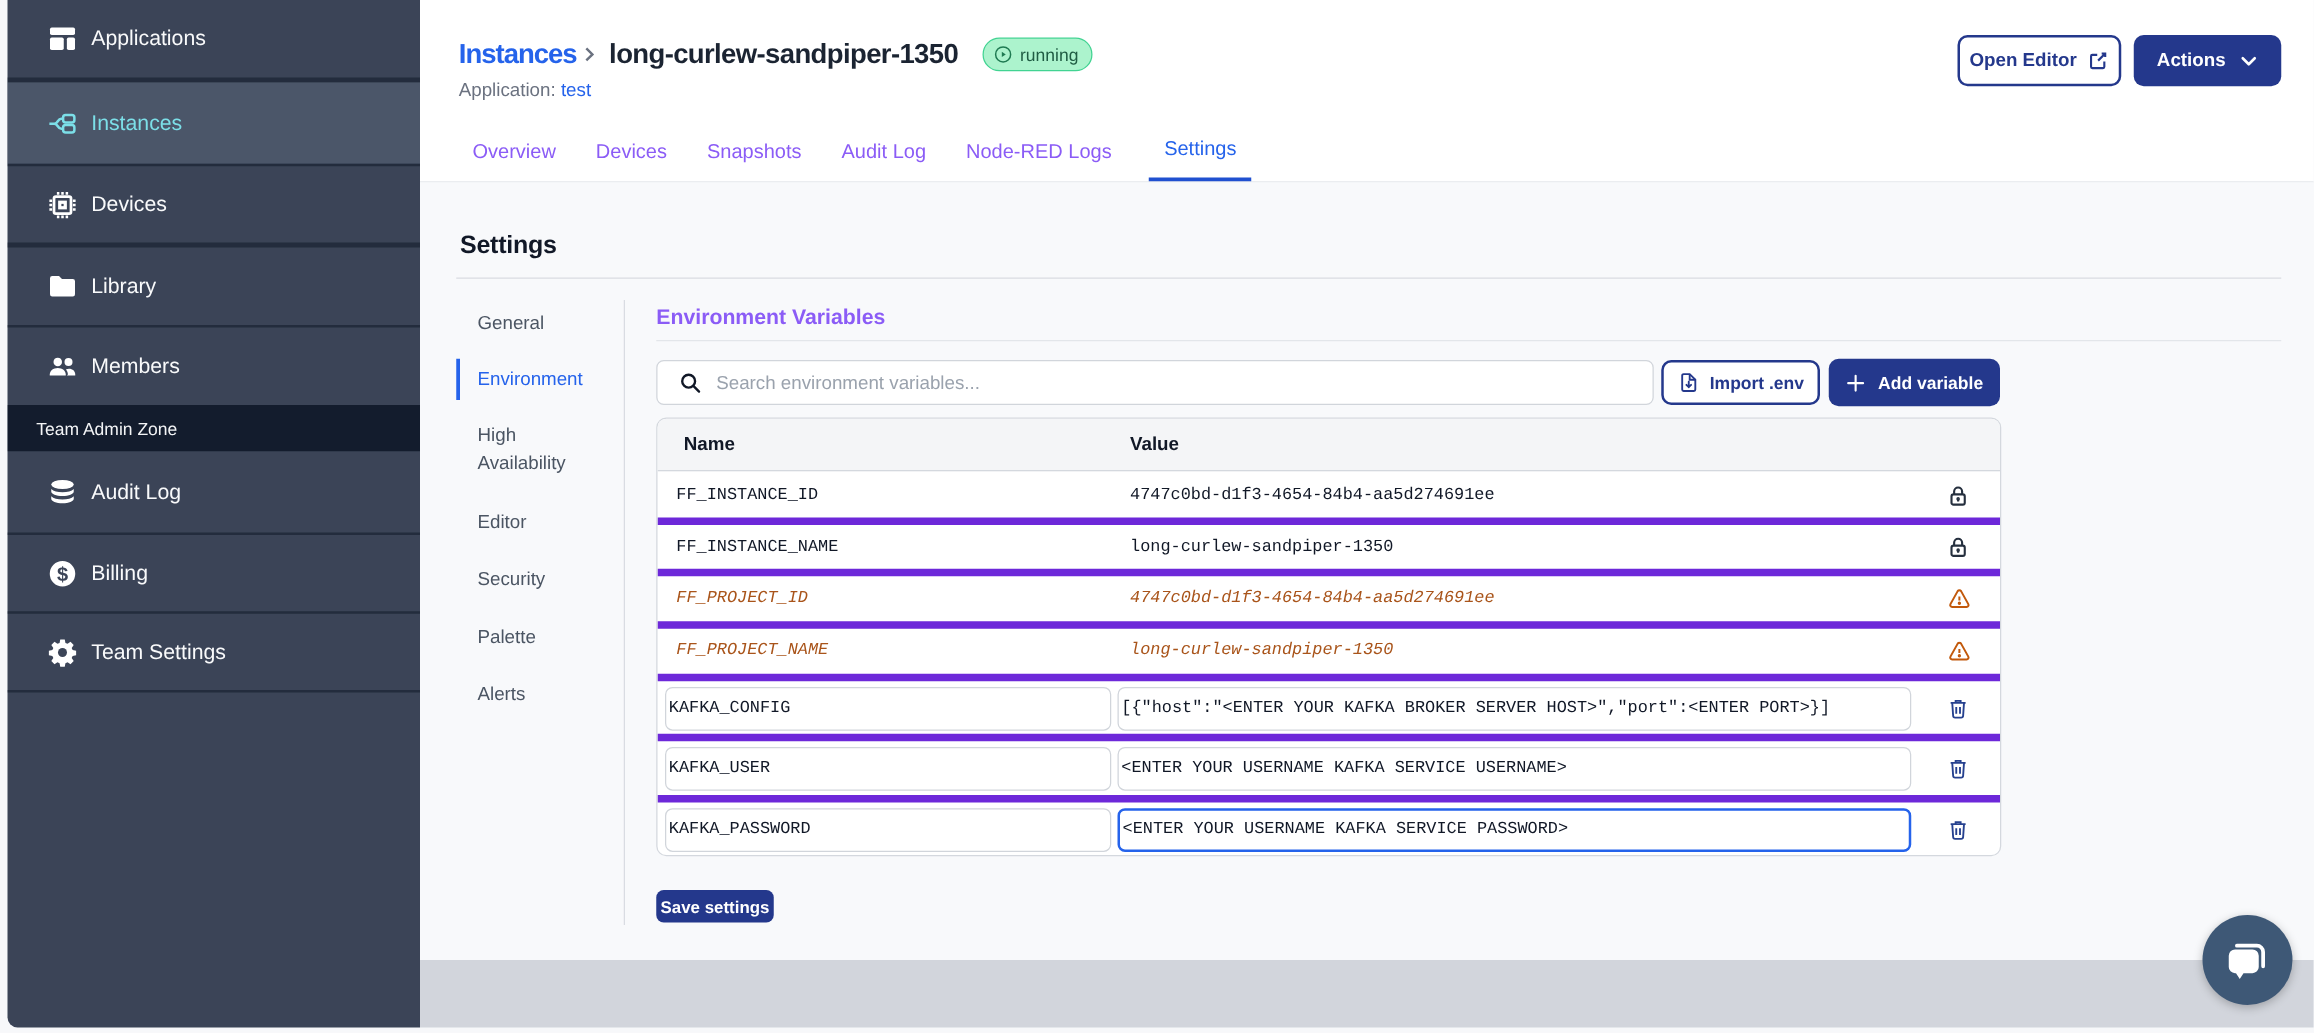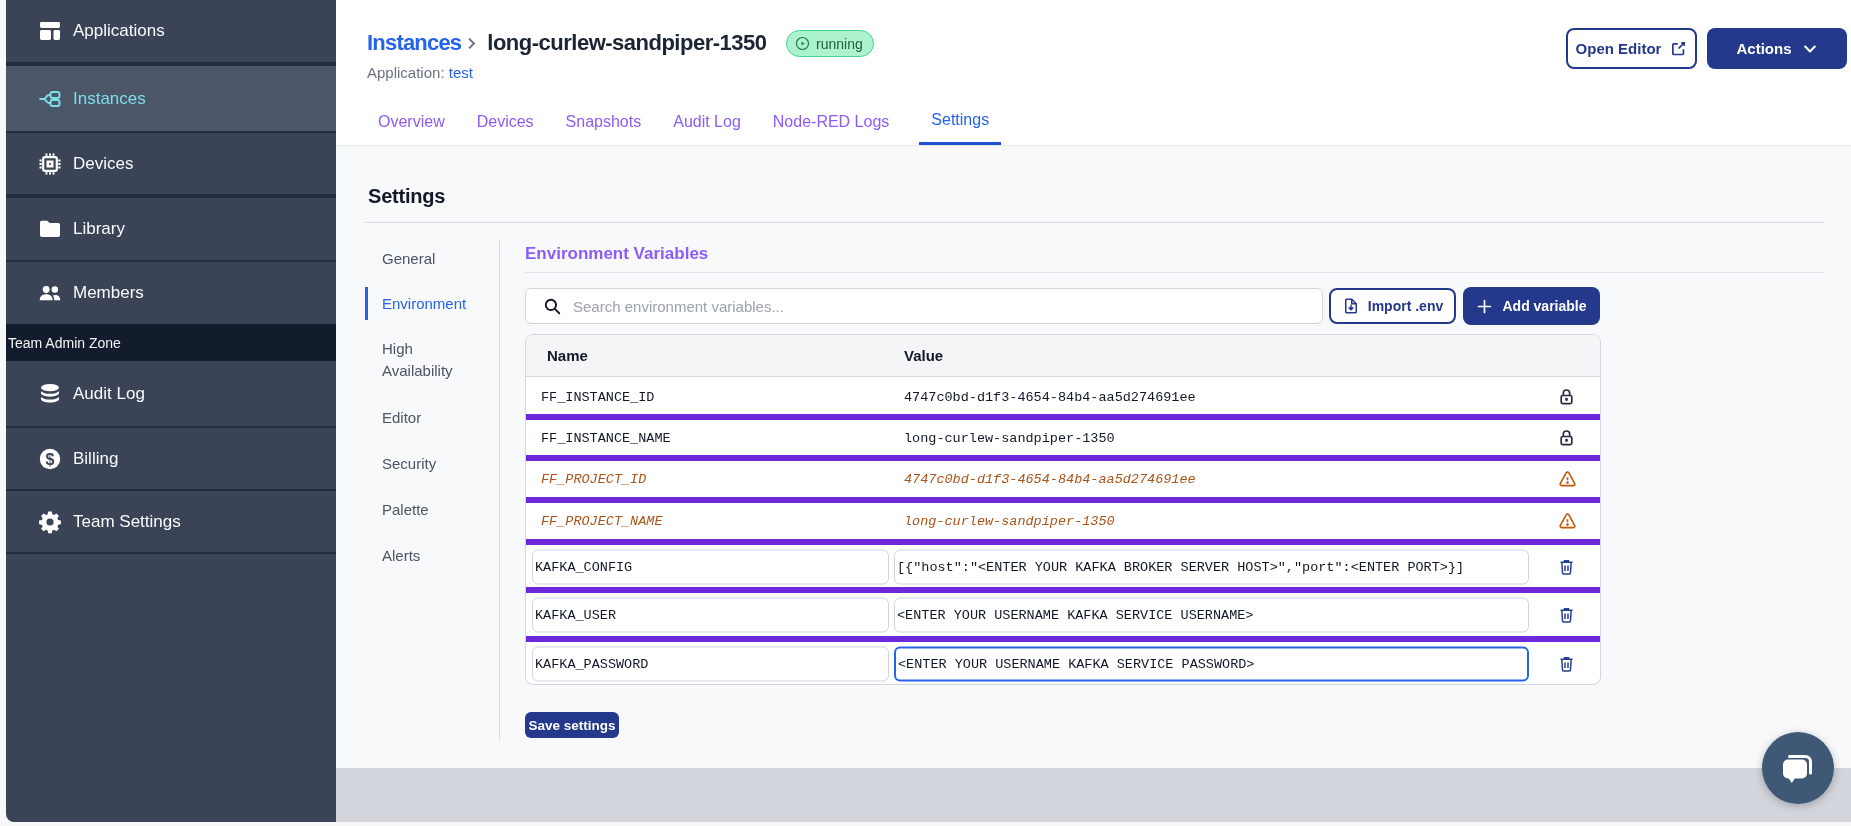--- a/index.html
+++ b/index.html
@@ -5,40 +5,40 @@
 *{margin:0;padding:0;box-sizing:border-box}
 html,body{width:1851px;height:826px;overflow:hidden}
 body{font-family:"Liberation Sans",sans-serif;background:#f7f8fa;position:relative;color:#1f2937}
 svg{display:block}
 
 #sidebar{position:absolute;left:6px;top:0;width:330px;height:822px;background:#3b4457;border-radius:0 0 0 8px;z-index:5;overflow:hidden}
 .nav-item{position:absolute;left:0;width:100%;display:flex;align-items:center;color:#f9fafb;font-size:17px}
 .nav-item .ic{position:absolute;left:32px;width:24px;height:24px}
 .nav-item .lbl{position:absolute;left:67px}
 .sep{position:absolute;left:0;width:100%;background:#232c3d}
-#taz{position:absolute;left:0;width:100%;background:#131c2d;color:#f3f4f6;font-size:14px;display:flex;align-items:center;padding-left:2px}
+#taz{position:absolute;left:0;width:100%;background:#131c2d;color:#f3f4f6;font-size:14px;display:flex;align-items:center;padding-left:23px}
 
 #main{position:absolute;left:336px;top:0;width:1515px;height:826px}
 #hdr{position:absolute;left:0;top:0;width:100%;height:146px;background:#fff;border-bottom:1px solid #e5e7eb}
 #contentbg{position:absolute;left:0;top:146px;width:100%;height:622px;background:#f8f9fb}
 #footerband{position:absolute;left:0;top:768px;width:100%;height:54px;background:#d2d5dc}
 
 #bc{position:absolute;left:31px;top:30px;display:flex;align-items:center}
 #bc .b-inst{color:#2563eb;font-weight:bold;font-size:22px;letter-spacing:-0.8px}
 #bc .b-sep{margin-left:4px;margin-right:9px}
 #bc .b-name{color:#1b2432;font-weight:bold;font-size:22px;letter-spacing:-0.5px}
 #badge{position:absolute;left:450px;top:30px;height:27px;display:flex;align-items:center;background:#acf3cd;border:1px solid #42d392;border-radius:14px;padding:0 10px 0 8px;color:#1f5c43;font-size:14px}
 #badge svg{margin-right:6px}
 #appline{position:absolute;left:31px;top:64px;font-size:15px;color:#6b7280}
 #appline a{color:#2563eb;text-decoration:none}
 
 .btn{display:flex;align-items:center;justify-content:center;border-radius:8px;font-weight:bold;font-size:15px}
 #btn-open{position:absolute;left:1230px;top:28px;width:131px;height:41px;background:#fff;border:2px solid #24388c;color:#24388c}
 #btn-open svg{margin-left:9px}
-#btn-actions{position:absolute;left:1371px;top:28px;width:140px;height:41px;background:#24388c;color:#fff}
+#btn-actions{position:absolute;left:1371px;top:28px;width:118px;height:41px;background:#24388c;color:#fff}
 #btn-actions svg{margin-left:10px}
 
 #tabs{position:absolute;left:30px;top:98px;display:flex}
 #tabs .tab{padding:0 12px;margin-right:8px;height:47px;display:flex;align-items:center;font-size:16px;color:#8b5cf6}
 #tabs .tab.active{color:#2563eb;border-bottom:3px solid #2050d0;margin-left:10px}
 
 #h-settings{position:absolute;left:32px;top:185px;font-size:20px;font-weight:bold;color:#111827;letter-spacing:-0.2px}
 #hr-settings{position:absolute;left:29px;top:222px;width:1460px;height:1px;background:#d9dce2}
 #subnav{position:absolute;left:29px;top:235px;width:134px}
 .sn-item{position:relative;display:flex;align-items:center;font-size:15px;color:#4b5563;padding-left:17px}

